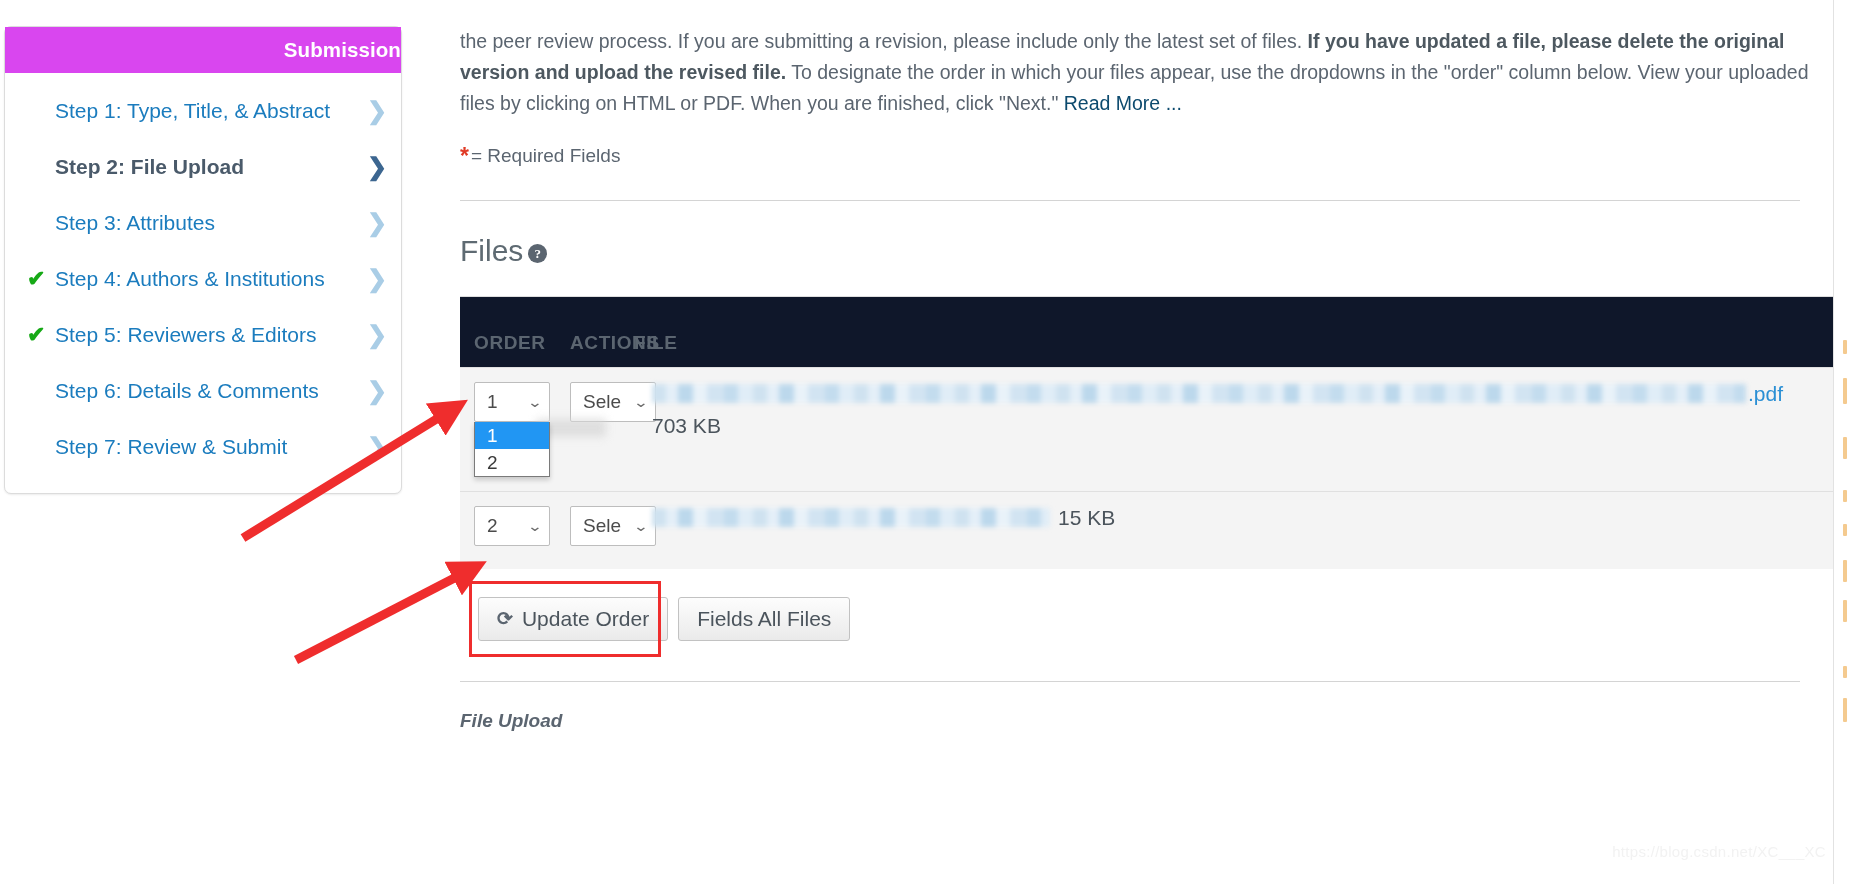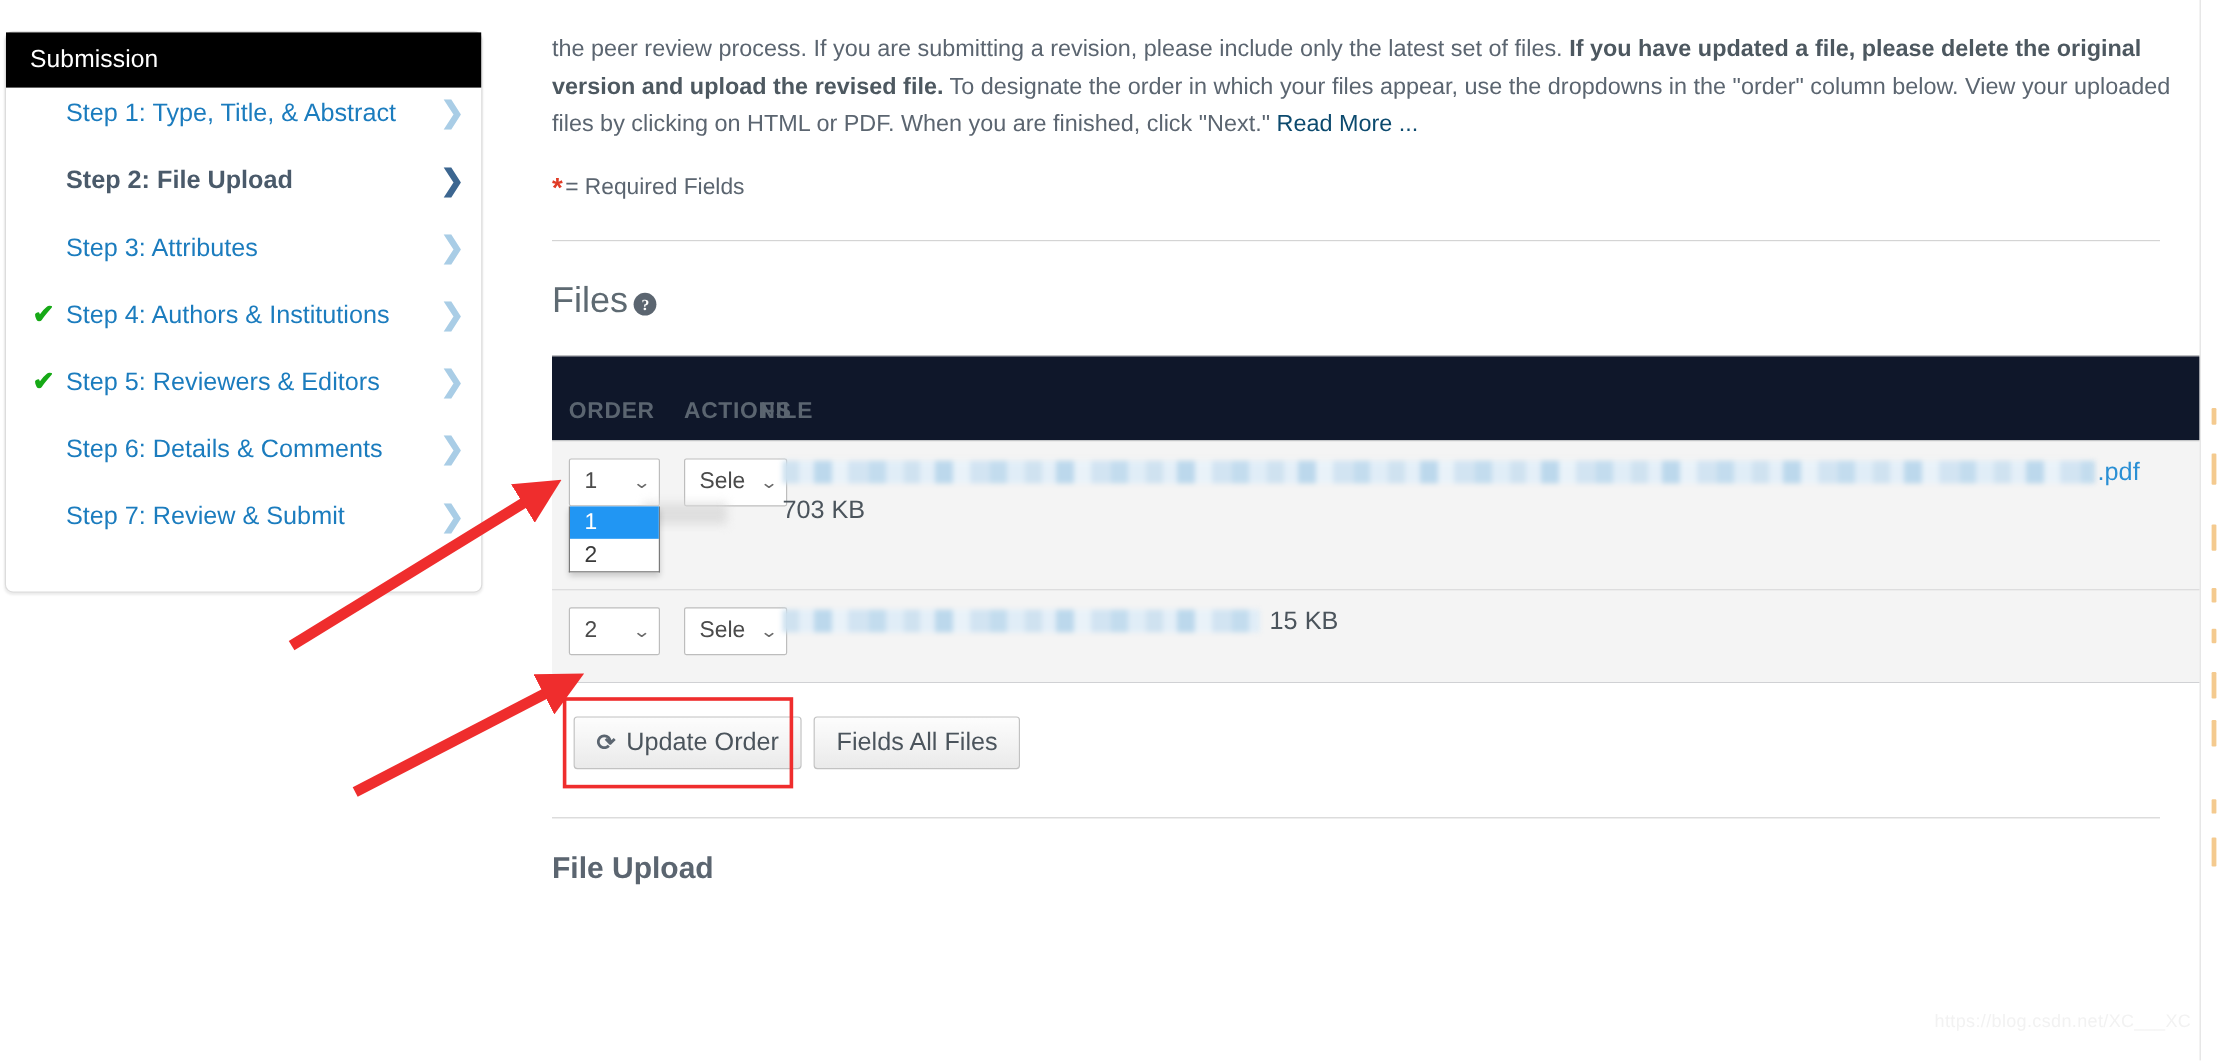--- a/index.html
+++ b/index.html
@@ -22,32 +22,33 @@
     left: 4px;
     top: 26px;
     width: 398px;
     background: #ffffff;
     border: 1px solid #dcdcdc;
     border-radius: 7px;
     box-shadow: 0 1px 2px rgba(0,0,0,.08);
     box-sizing: border-box;
   }
   #sidebar-header {
-    background: #000000;
+    background: #d946ef;
     color: #ffffff;
-    font-weight: normal;
+    font-weight: bold;
     font-size: 20.5px;
     padding: 11px 0 11px 20px;
     letter-spacing: .1px;
+    text-align: right;
   }
   #sidebar-list { padding: 10px 0 18px 0; }
   .step-row {
     position: relative;
     display: flex;
-    align-items: flex-start;
+    align-items: center;
     height: 56px;
     padding: 0 14px 0 22px;
     box-sizing: border-box;
   }
   .step-check {
     width: 26px;
     flex: 0 0 26px;
     color: #16a916;
     font-size: 22px;
     line-height: 1;
@@ -318,23 +319,24 @@
   }
 
   #rule-bottom {
     margin-top: 40px;
     width: 1340px;
     height: 1px;
     background: #d4d4d4;
   }
   #file-upload-heading {
     margin-top: 28px;
-    font-size: 25px;
+    font-size: 19px;
     font-weight: bold;
     color: #5b6570;
+    font-style: italic;
   }
 
   
   #annotations {
     position: absolute;
     left: 0; top: 0;
     width: 1866px; height: 884px;
     pointer-events: none;
     z-index: 60;
   }

